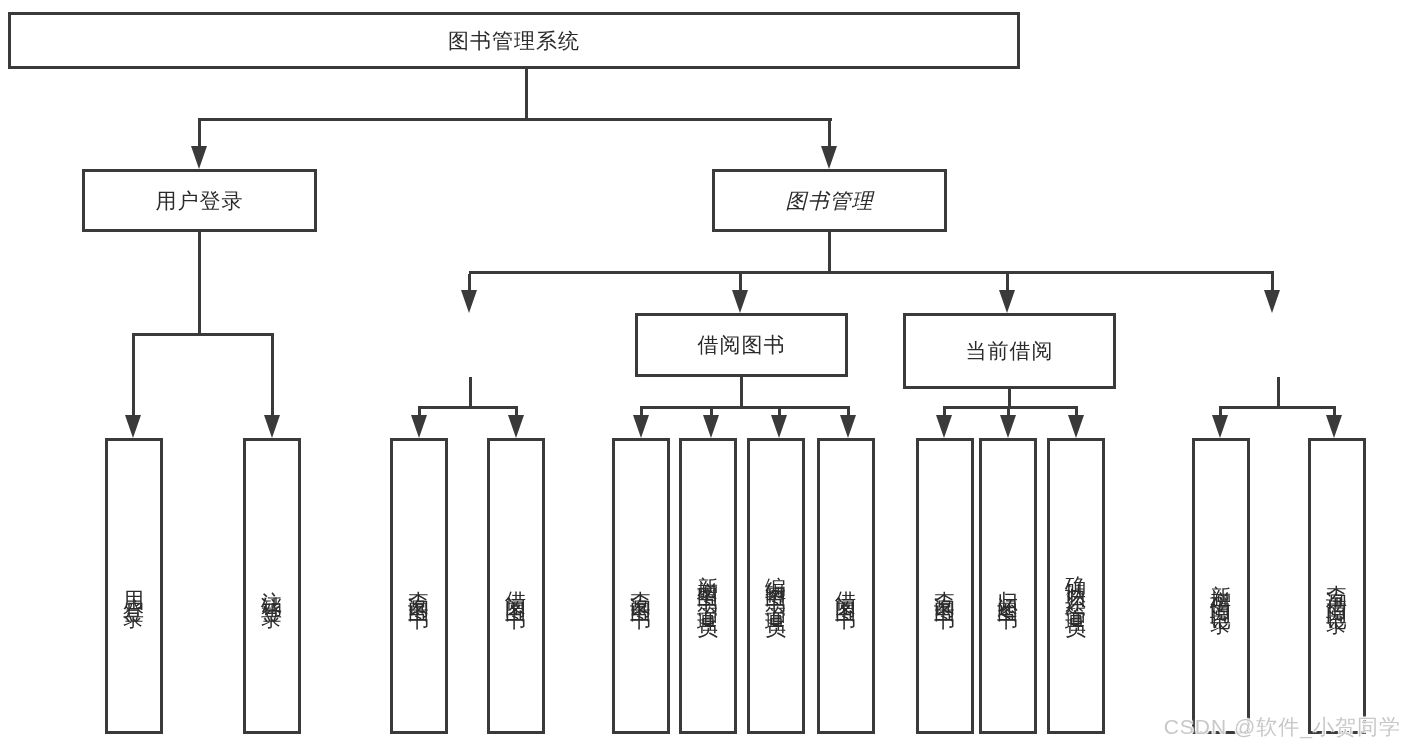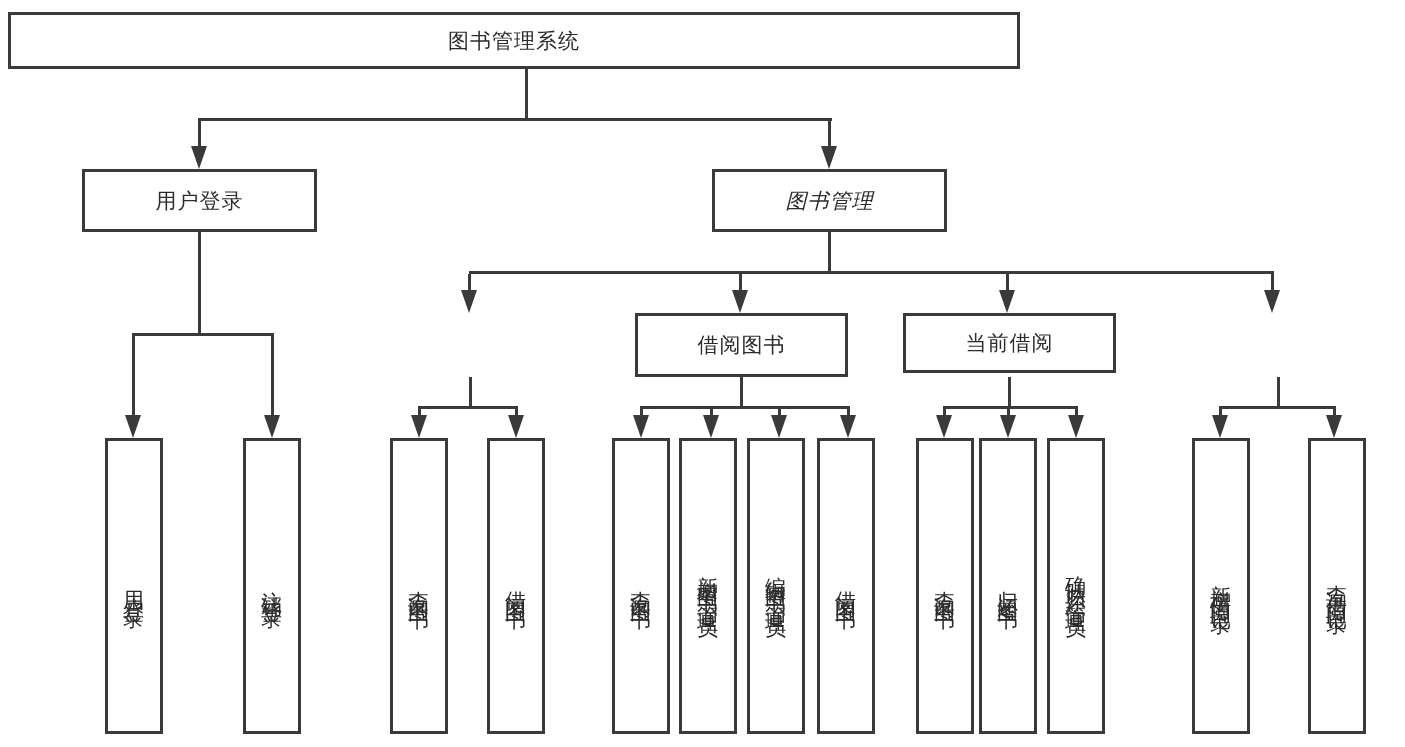--- a/index.html
+++ b/index.html
@@ -92,21 +92,21 @@
   <div class="vline" style="left:468px; top:274px; height:18px;"></div>
   <div class="arrowhead" style="left:461px; top:290px;"></div>
   <div class="vline" style="left:739px; top:274px; height:18px;"></div>
   <div class="arrowhead" style="left:732px; top:290px;"></div>
   <div class="vline" style="left:1006px; top:274px; height:18px;"></div>
   <div class="arrowhead" style="left:999px; top:290px;"></div>
   <div class="vline" style="left:1271px; top:274px; height:18px;"></div>
   <div class="arrowhead" style="left:1264px; top:290px;"></div>
 
   <div class="box" style="left:635px; top:313px; width:213px; height:64px;">借阅图书</div>
-  <div class="box" style="left:903px; top:313px; width:213px; height:60px;">当前借阅</div>
+  <div class="box" style="left:903px; top:313px; width:213px; height:76px;">当前借阅</div>
 
   <div class="vline" style="left:469px; top:377px; height:31px;"></div>
   <div class="hline" style="left:418px; top:406px; width:100px;"></div>
   <div class="vline" style="left:418px; top:409px; height:8px;"></div>
   <div class="arrowhead" style="left:411px; top:415px;"></div>
   <div class="vline" style="left:515px; top:409px; height:8px;"></div>
   <div class="arrowhead" style="left:508px; top:415px;"></div>
 
   <div class="vline" style="left:740px; top:377px; height:31px;"></div>
   <div class="hline" style="left:640px; top:406px; width:210px;"></div>
@@ -146,14 +146,15 @@
   <div class="box leaf" style="left:747px; top:438px; width:58px; height:296px;">编辑图书（管理员）</div>
   <div class="box leaf" style="left:817px; top:438px; width:58px; height:296px;">借阅图书</div>
 
   <div class="box leaf" style="left:916px; top:438px; width:58px; height:296px;">查询图书</div>
   <div class="box leaf" style="left:979px; top:438px; width:58px; height:296px;">归还图书</div>
   <div class="box leaf" style="left:1047px; top:438px; width:58px; height:296px;">确认归还（管理员）</div>
 
   <div class="box leaf" style="left:1192px; top:438px; width:58px; height:296px;">新增借阅记录</div>
   <div class="box leaf" style="left:1308px; top:438px; width:58px; height:296px;">查询借阅记录</div>
 
+  <div class="watermark">CSDN @软件_小贺同学</div>
 
 </div>
 
 </body></html>

